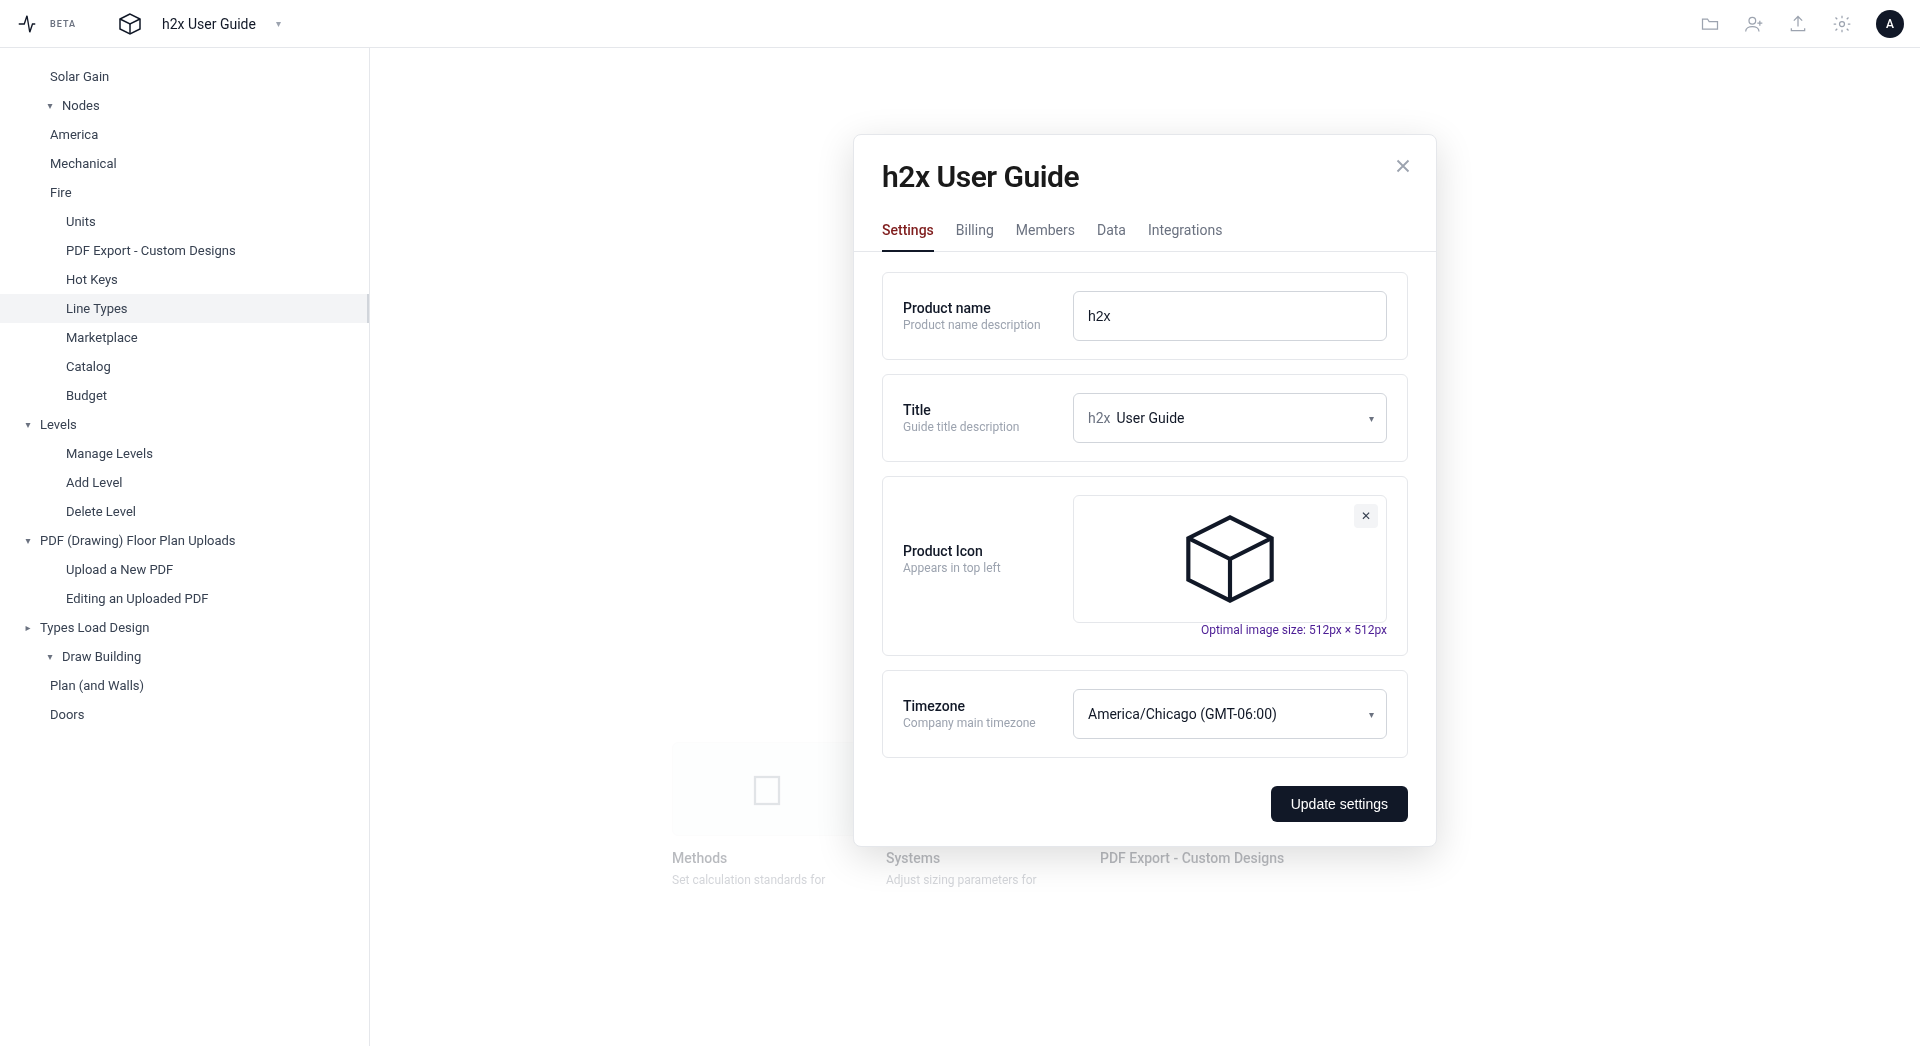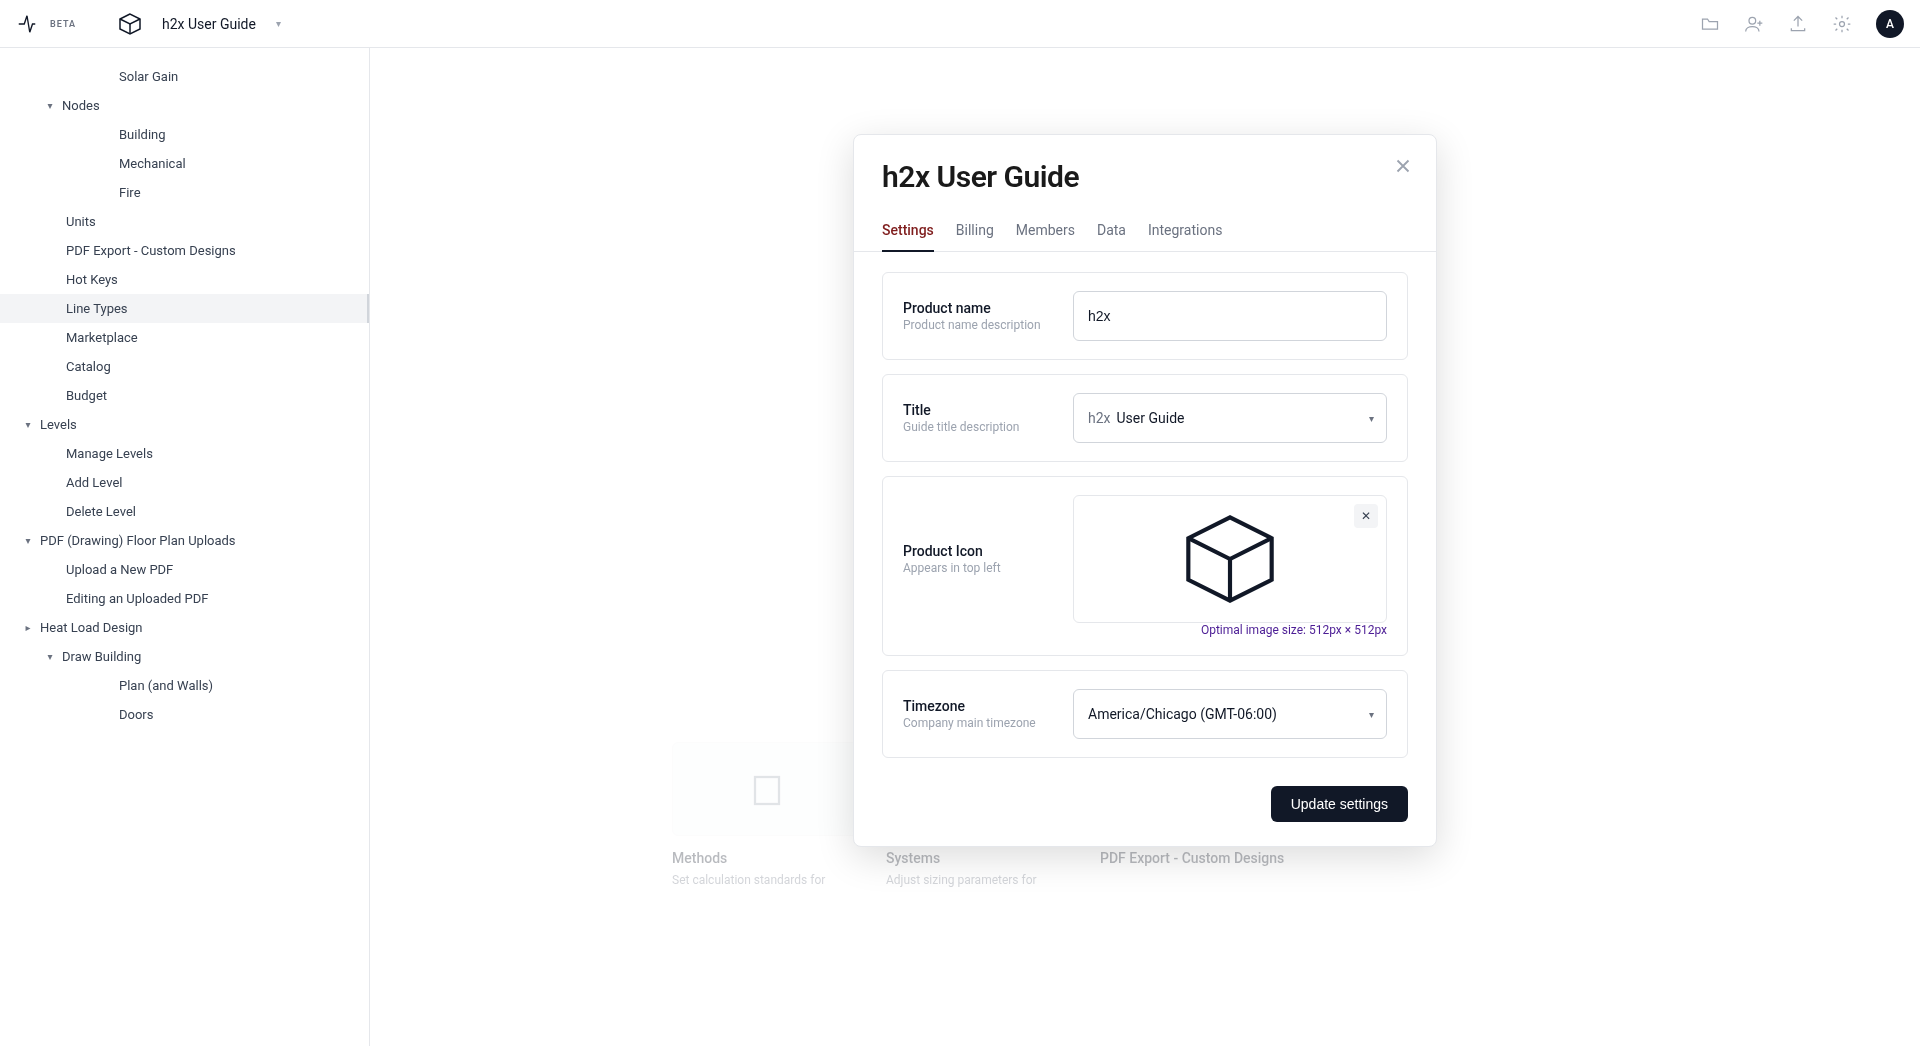--- a/index.html
+++ b/index.html
@@ -12,21 +12,21 @@
 .prod-icon{width:24px;height:24px;margin-left:30px;}
 .prod-title{font-size:14px;color:#111827;margin-left:8px;}
 .chev{margin-left:8px;color:#9ca3af;font-size:10px;}
 .topbar-right{margin-left:auto;display:flex;align-items:center;gap:24px;}
 .topicon{width:20px;height:20px;cursor:pointer;}
 .avatar{width:28px;height:28px;border-radius:50%;background:#111827;color:#fff;display:flex;align-items:center;justify-content:center;font-size:12px;font-weight:500;}
 
 .body{display:flex;flex:1;overflow:hidden;}
 .sidebar{width:370px;border-right:1px solid #e5e7eb;overflow-y:auto;padding:14px 0;}
 .side-item{padding:7px 0 7px 66px;font-size:13px;color:#374151;cursor:pointer;}
-.side-item.l3{padding-left:119px;}
+.side-item.l3{padding-left:50px;}
 .side-group{padding:7px 0 7px 44px;font-size:13px;color:#374151;display:flex;align-items:center;cursor:pointer;gap:6px;}
 .side-group.l1{padding-left:22px;}
 .chevron{width:12px;height:12px;display:inline-flex;align-items:center;justify-content:center;font-size:10px;color:#6b7280;}
 .side-item.sel{background:#f3f4f6;border-right:2px solid #d1d5db;}
 .main{flex:1;overflow:auto;position:relative;padding:40px 60px;}
 .card{width:190px;height:195px;display:flex;flex-direction:column;}
 .card-img{width:190px;height:94px;background:#f9fafb;border:1px solid #f3f4f6;border-radius:6px;display:flex;align-items:center;justify-content:center;pointer-events:none;}
 .card-img svg{width:36px;height:36px;stroke:#9ca3af;fill:none;stroke-width:1.5;}
 .card-title{font-size:14px;font-weight:500;color:#111827;margin-top:14px;}
 .card-desc{font-size:12px;color:#6b7280;margin-top:6px;line-height:1.45;}
@@ -110,21 +110,21 @@
     </div>
   </div>
 
   <div class="body">
     <div class="sidebar">
       <div class="side-item l3">Solar Gain</div>
       <div class="side-group">
           <span class="chevron">▾</span>
           <span>Nodes</span>
         </div>
-      <div class="side-item l3">Building</div>
+      <div class="side-item l3">America</div>
       <div class="side-item l3">Mechanical</div>
       <div class="side-item l3">Fire</div>
       <div class="side-item">Units</div>
       <div class="side-item">PDF Export - Custom Designs</div>
       <div class="side-item">Hot Keys</div>
       <div class="side-item sel">Line Types</div>
       <div class="side-item">Marketplace</div>
       <div class="side-item">Catalog</div>
       <div class="side-item">Budget</div>
       <div class="side-group l1">
@@ -135,21 +135,21 @@
       <div class="side-item">Add Level</div>
       <div class="side-item">Delete Level</div>
       <div class="side-group l1">
           <span class="chevron">▾</span>
           <span>PDF (Drawing) Floor Plan Uploads</span>
         </div>
       <div class="side-item">Upload a New PDF</div>
       <div class="side-item">Editing an Uploaded PDF</div>
       <div class="side-group l1">
           <span class="chevron">▸</span>
-          <span>Heat Load Design</span>
+          <span>Types Load Design</span>
         </div>
       <div class="side-group">
           <span class="chevron">▾</span>
           <span>Draw Building</span>
         </div>
       <div class="side-item l3">Plan (and Walls)</div>
       <div class="side-item l3">Doors</div>
     </div>
 
     <div class="main">

